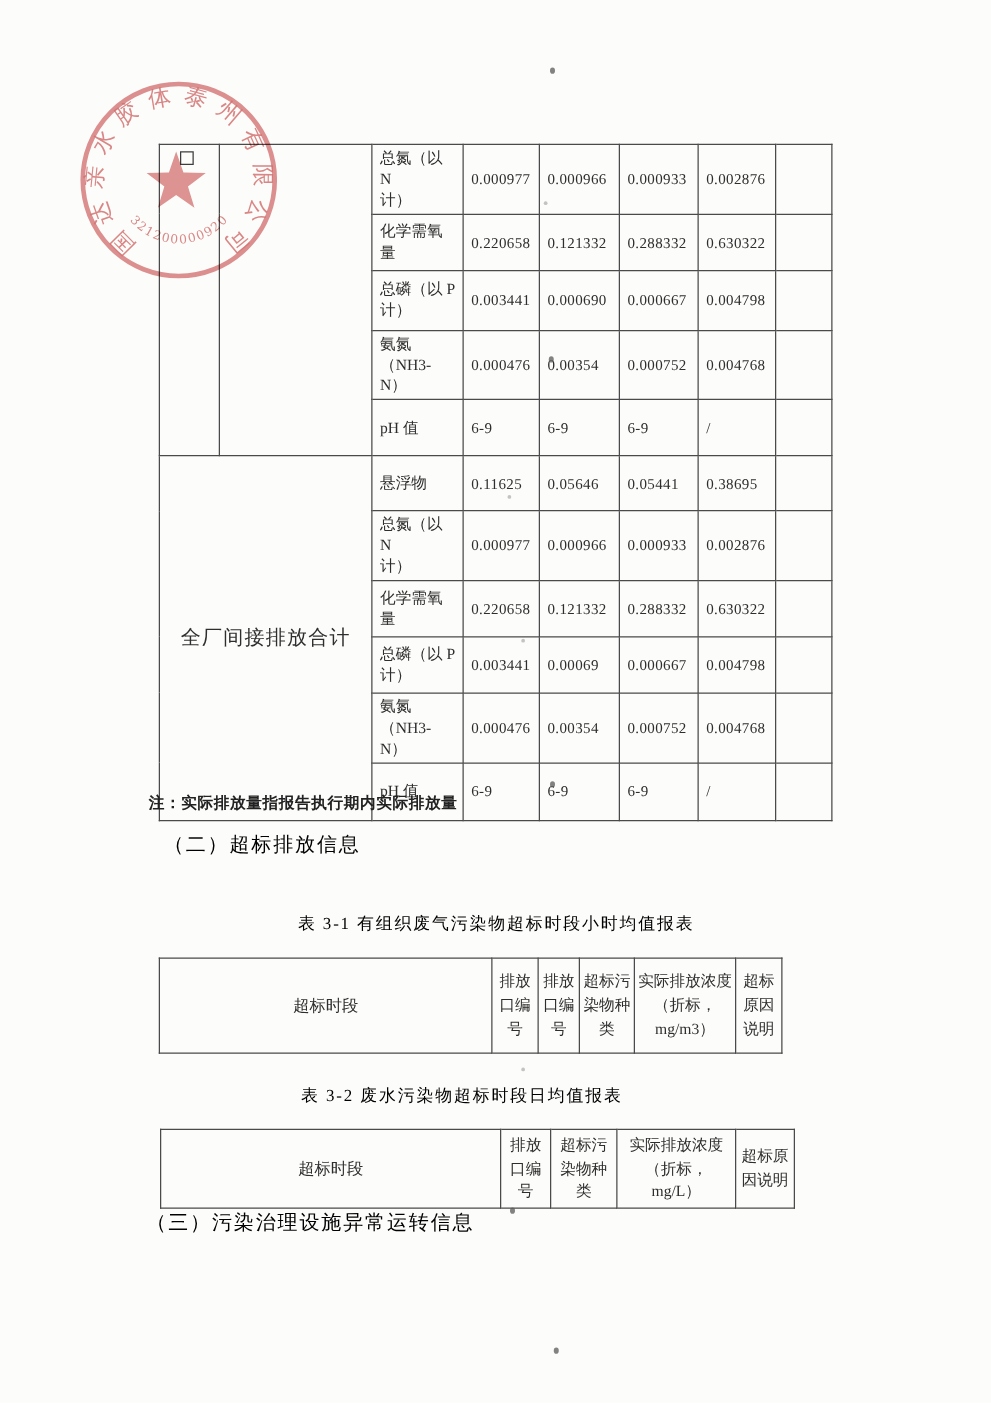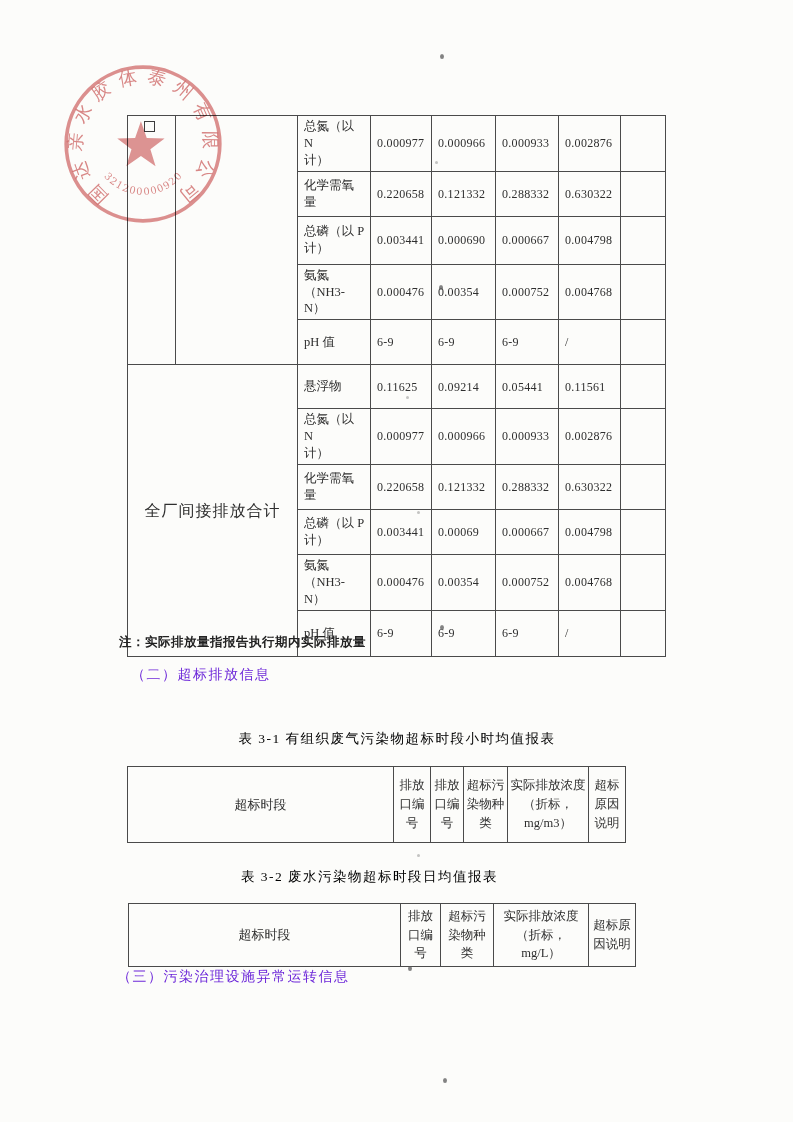--- a/index.html
+++ b/index.html
@@ -28,21 +28,21 @@
     border:1.5px solid #3c3c3c;background:transparent;
   }
   .hdr-table td{
     text-align:center;font-size:12.5px;line-height:1.5;
     padding:2px 2px;white-space:pre-line;
   }
   .hdr-table td.wide{font-size:13px;}
 
   
   .note{font-size:12.5px;font-weight:600;letter-spacing:.5px;color:#222;}
-  .heading{font-size:14px;letter-spacing:1.5px;color:#6d28d9;text-align:right;}
+  .heading{font-size:16px;letter-spacing:1.5px;color:#000000;text-align:right;}
   .caption{font-size:13.5px;text-align:center;letter-spacing:1.5px;color:#000000;}
 
   
   .seal{mix-blend-mode:multiply;opacity:.88;}
 
   
   .speck{width:4px;height:5px;border-radius:50%;background:#5a5a5a;opacity:.75;}
   .speck.faint{opacity:.35;width:3px;height:3px;}
 </style>
 </head>
@@ -107,23 +107,23 @@
       <td class="val">6-9</td>
       <td class="val">/</td>
       <td></td>
     </tr>
   </tbody>
   <tbody>
     <tr style="height:44px">
       <td class="group-label" colspan="2" rowspan="6">全厂间接排放合计</td>
       <td class="pname">悬浮物</td>
       <td class="val">0.11625</td>
-      <td class="val">0.09214</td>
+      <td class="val">0.05646</td>
       <td class="val">0.05441</td>
-      <td class="val">0.11561</td>
+      <td class="val">0.38695</td>
       <td></td>
     </tr>
     <tr style="height:45px">
       <td class="pname">总氮（以 N
 计）</td>
       <td class="val">0.000977</td>
       <td class="val">0.000966</td>
       <td class="val">0.000933</td>
       <td class="val">0.002876</td>
       <td></td>

